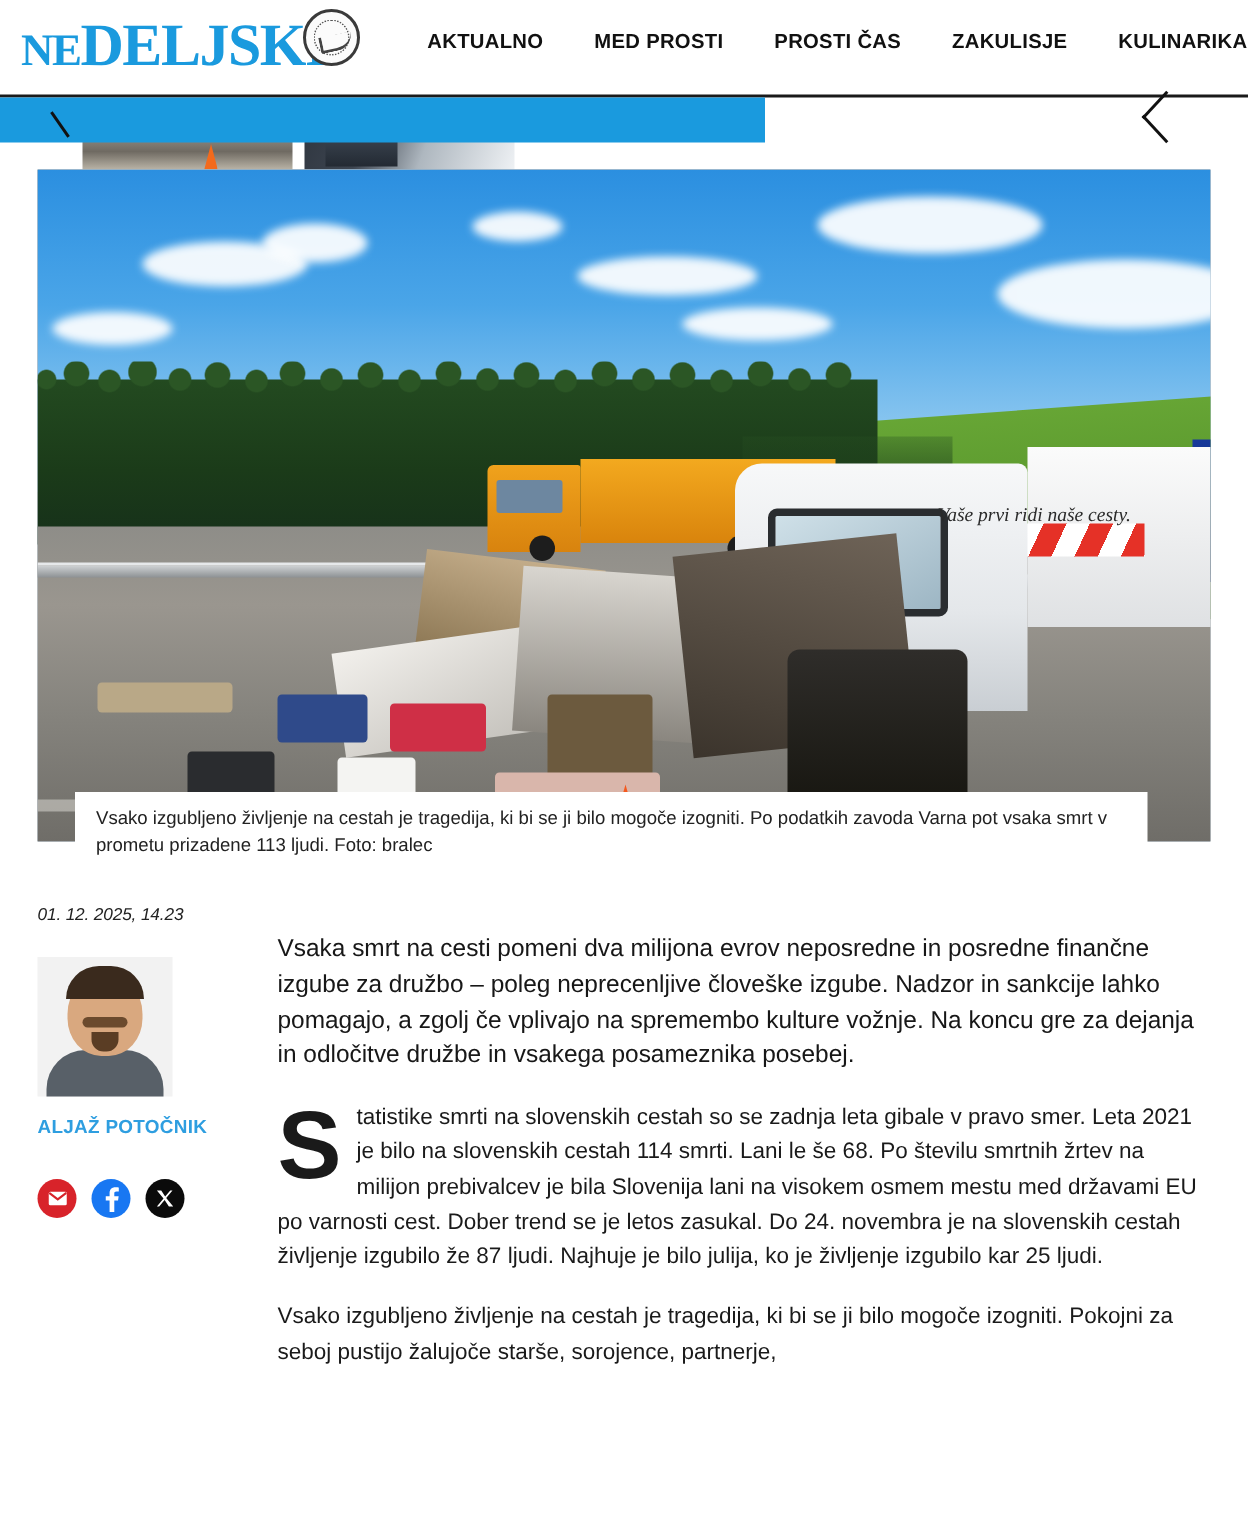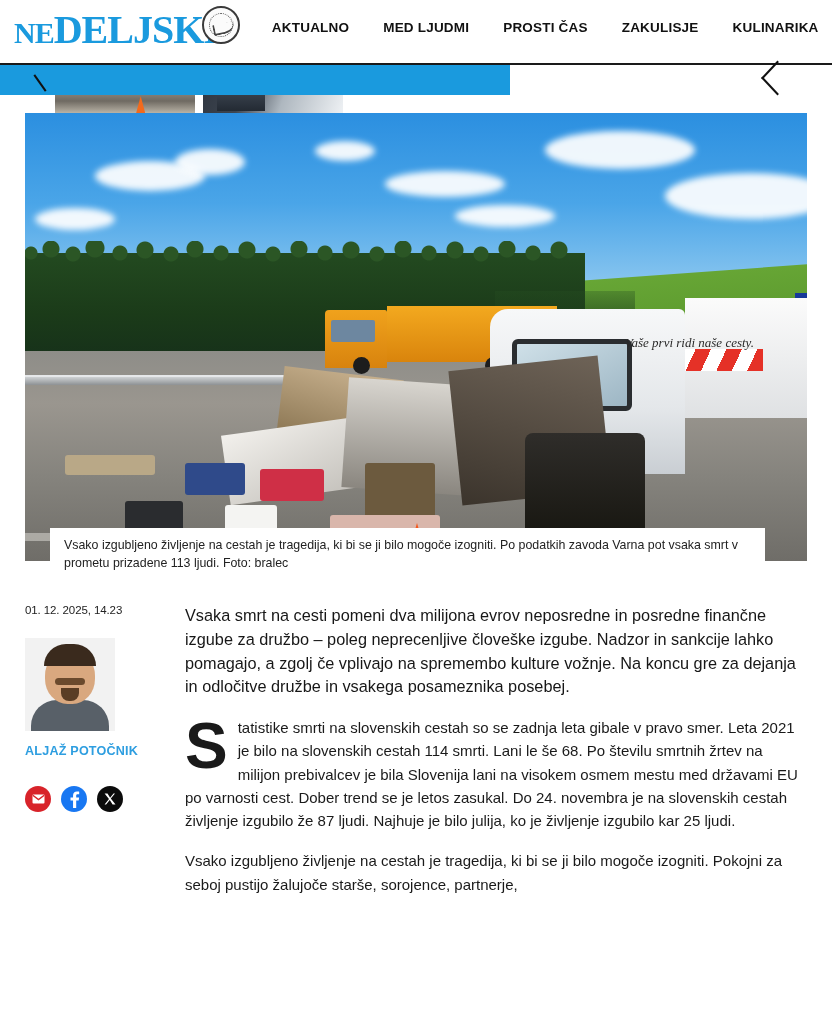--- a/index.html
+++ b/index.html
@@ -9,21 +9,21 @@
   
   .header { height:55px; display:flex; align-items:center; padding:0 12px 0 14px; background:#fff; position:relative; }
   .logo { display:flex; align-items:flex-end; position:relative; }
   .logo-text { font-family:"Liberation Serif", serif; font-weight:700; color:#1a9ade; font-size:40px; letter-spacing:-1px; line-height:1; }
   .logo-text .sm { font-size:30px; }
   .seal { width:38px; height:38px; border-radius:50%; border:2px solid #3a3a3a; margin-left:-16px; margin-bottom:6px;
           background:#fbfbfb; position:relative; overflow:hidden; }
   .seal:before { content:""; position:absolute; left:5px; top:5px; right:5px; bottom:5px; border-radius:50%; border:1px dotted #555; }
   .seal:after { content:""; position:absolute; left:9px; top:15px; width:20px; height:9px; border-radius:0 0 12px 2px;
                 border-bottom:2px solid #444; border-left:2px solid #444; transform:rotate(-12deg); }
-  .nav { display:flex; align-items:center; gap:34px; margin-left:32px; }
+  .nav { display:flex; align-items:center; gap:34px; margin-left:45px; }
   .nav a { font-size:13.5px; font-weight:700; letter-spacing:.2px; color:#111; text-decoration:none; white-space:nowrap; }
 
   
   .carousel { position:relative; height:58px; background:#fff; overflow:hidden; }
   .car-line { position:absolute; left:0; right:0; top:8px; height:2px; background:#1a1a1a; }
   .thumbs { position:absolute; left:55px; top:18px; display:flex; gap:8px; }
   .thumb { width:140px; height:40px; overflow:hidden; position:relative; }
   .thumb.t1 { background:linear-gradient(180deg,#8c8b86 0%,#9b968d 35%,#6f6a62 70%,#b9b3a6 100%); }
   .thumb.t1:after { content:""; position:absolute; left:58%; bottom:0; width:9px; height:17px; background:#f36a1c;
                     clip-path:polygon(50% 0,100% 100%,0 100%); }
@@ -135,53 +135,53 @@
   .cone .stripe { position:absolute; left:7px; top:-34px; width:20px; height:9px; background:#fdfdfd; }
   .road-stripe { position:absolute; left:0; top:420px; width:260px; height:8px; background:#d9d7d2; opacity:.55; }
 
   
   .caption { position:absolute; left:25px; bottom:-22px; width:715px; background:#fff; padding:9px 14px 10px 14px; }
   .caption p { font-size:12.4px; line-height:1.45; color:#222; }
 
   
   .article { display:flex; padding:40px 25px 0 25px; }
   .meta-col { width:148px; flex:0 0 148px; padding-top:3px; }
-  .date { font-size:11.5px; color:#222; letter-spacing:-.1px; }
+  .date { font-size:11.5px; color:#222; letter-spacing:-.1px;font-style:italic; }
   .avatar { width:90px; height:93px; margin-top:22px; overflow:hidden; position:relative; background:#f2f2f2; }
   .av-head { position:absolute; left:20px; top:10px; width:50px; height:56px; background:#d9a87f; border-radius:50% 50% 45% 45%; }
   .av-hair { position:absolute; left:19px; top:6px; width:52px; height:22px; background:#3a2a1d; border-radius:26px 26px 0 0; }
   .av-mous { position:absolute; left:30px; top:40px; width:30px; height:7px; background:#6b4a2d; border-radius:6px; }
   .av-beard{ position:absolute; left:36px; top:50px; width:18px; height:13px; background:#5a3d24; border-radius:0 0 8px 8px; }
   .av-body { position:absolute; left:6px; top:62px; width:78px; height:34px; background:#586068; border-radius:26px 26px 0 0; }
   .author { margin-top:13px; font-size:12.6px; font-weight:700; color:#2e9ee0; letter-spacing:.2px; }
   .socials { display:flex; gap:10px; margin-top:28px; }
   .soc { width:26px; height:26px; border-radius:50%; display:flex; align-items:center; justify-content:center;
          color:#fff; font-size:13px; font-weight:700; }
   .soc.mail { background:#d8232a; }
   .soc.fb { background:#1877f2; font-family:"Liberation Serif", serif; font-size:17px; }
   .soc.x { background:#0b0b0b; font-size:12px; }
   .soc svg { display:block; }
 
   .body-col { flex:1; padding-left:12px; }
   .headline { font-size:27px; line-height:1.16; font-weight:700; letter-spacing:-.4px; color:#0b0b0b; }
-  .lead { margin-top:3px; font-size:16.3px; line-height:1.46; color:#171717; }
+  .lead { margin-top:20px; font-size:16.3px; line-height:1.46; color:#171717; }
   .para { margin-top:17px; font-size:15px; line-height:1.55; color:#1a1a1a; }
   .para.first:first-letter { float:left; font-size:64px; line-height:.82; font-weight:700; padding:4px 10px 0 0; }
 </style>
 </head>
 <body>
 
 <div class="header">
   <div class="logo">
     <span class="logo-text"><span class="sm">NE</span><span>DELJSKI</span></span>
     <span class="seal"></span>
   </div>
   <nav class="nav">
     <a href="#">AKTUALNO</a>
-    <a href="#">MED LJUDMI</a>
+    <a href="#">MED PROSTI</a>
     <a href="#">PROSTI ČAS</a>
     <a href="#">ZAKULISJE</a>
     <a href="#">KULINARIKA</a>
   </nav>
 </div>
 
 <div class="carousel">
   <div class="car-line"></div>
   <div class="thumbs">
     <div class="thumb t1"></div>

